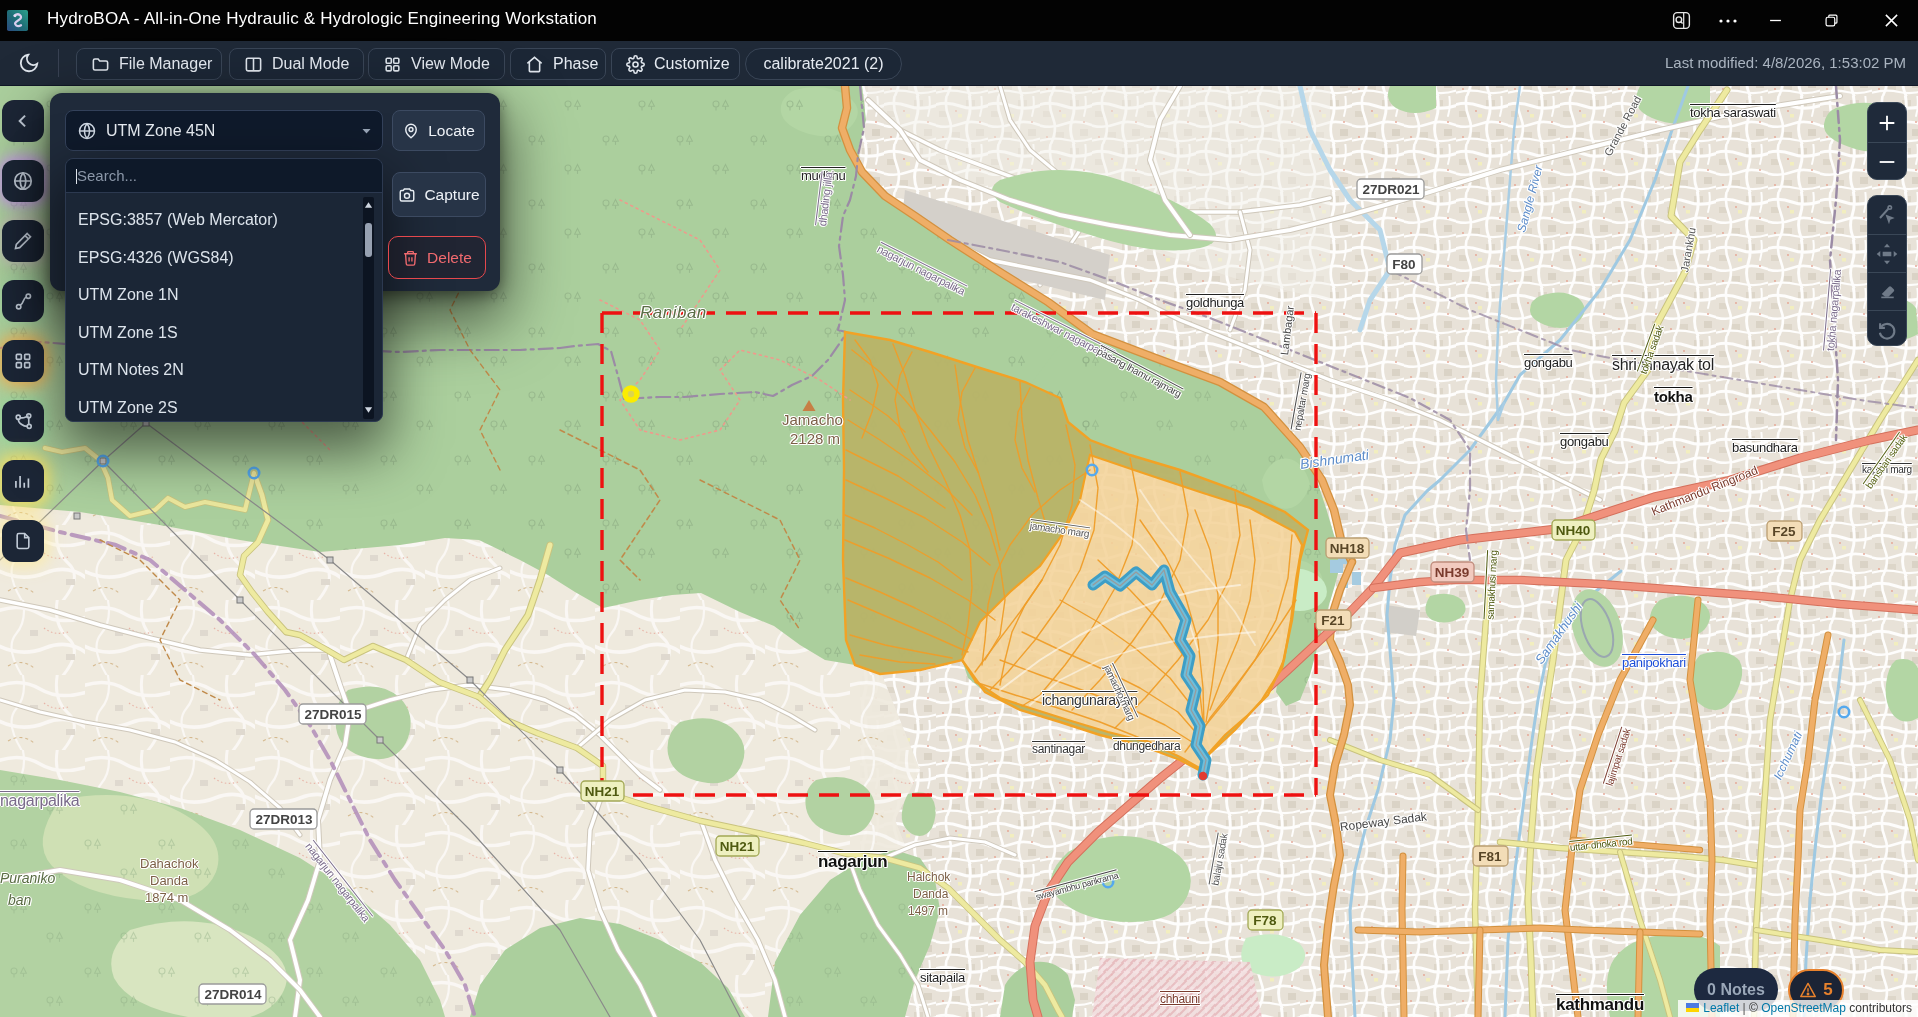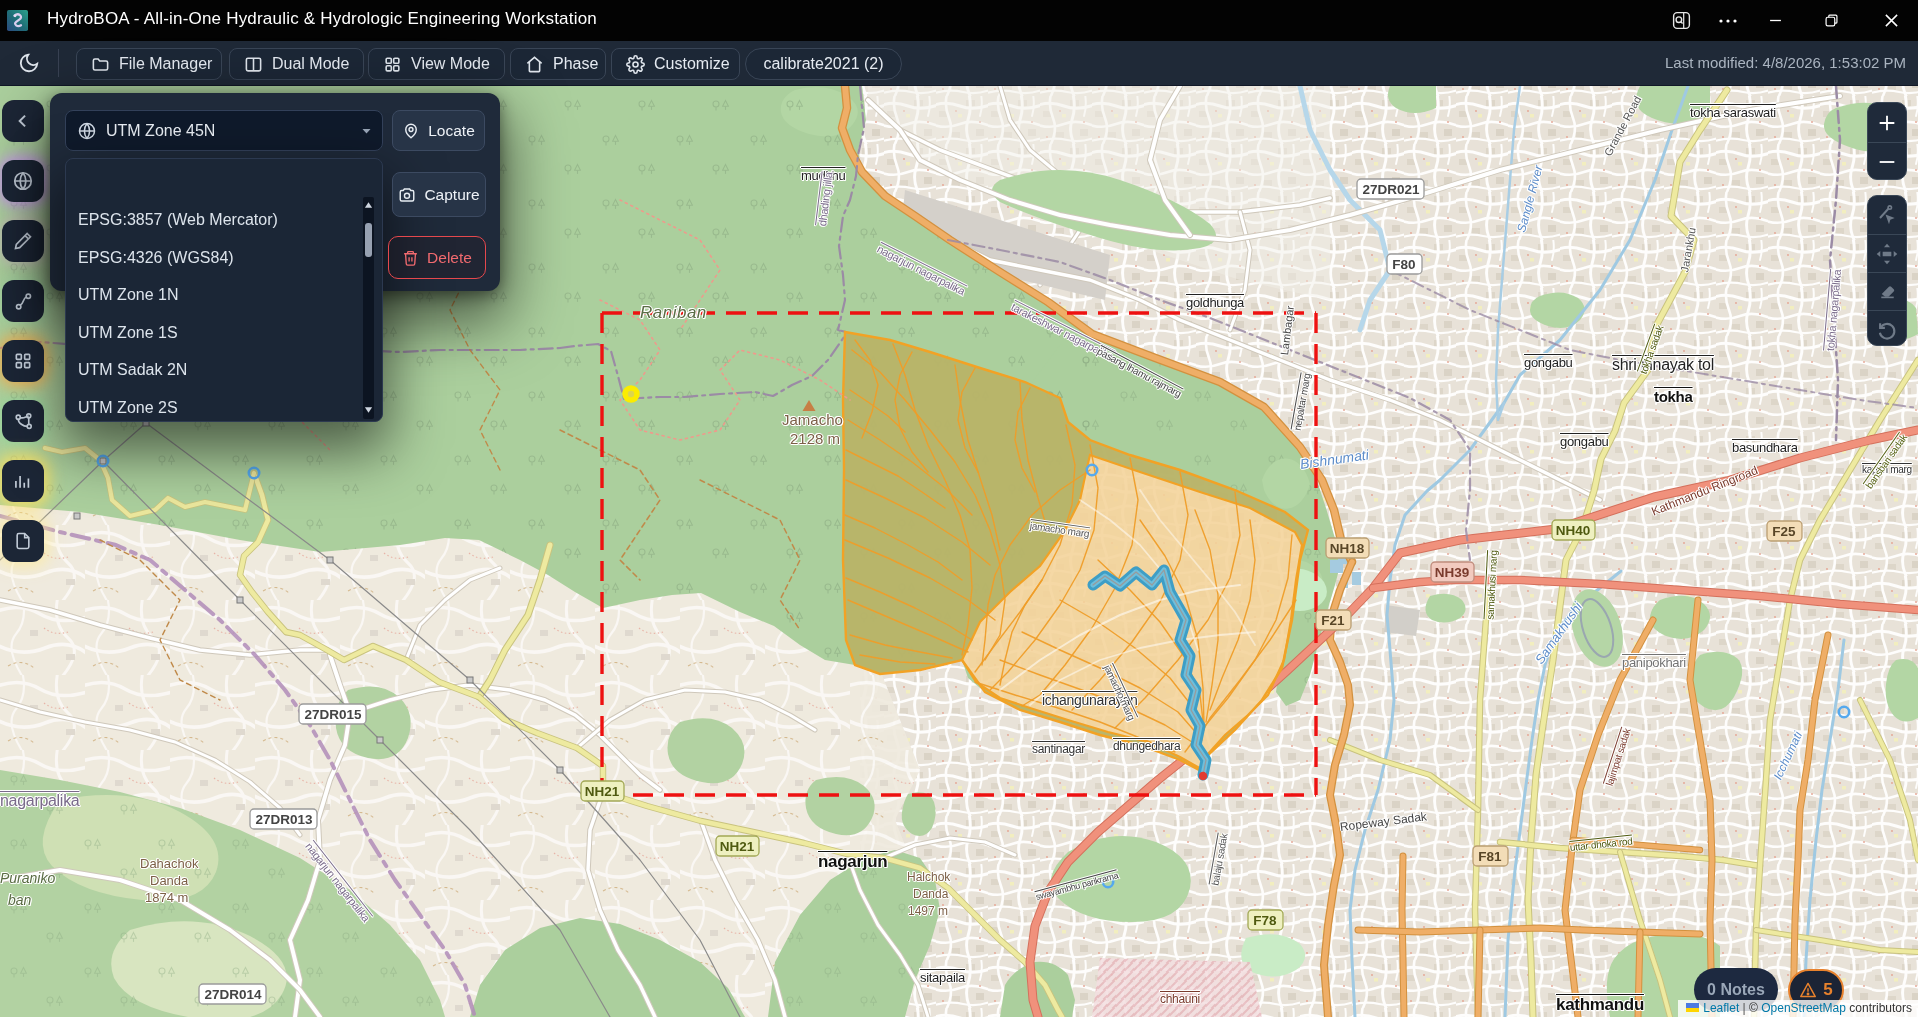--- a/index.html
+++ b/index.html
@@ -386,41 +386,41 @@
 <div class="mlabel halo" style="left:1654px;top:302px;font-size:15px;color:#111;font-weight:bold;"><span class="dv">tokha</span></div>
 <div class="mlabel halo" style="left:1560px;top:348px;font-size:13px;color:#222;"><span class="dv">gongabu</span></div>
 <div class="mlabel halo" style="left:1732px;top:354px;font-size:13px;color:#222;"><span class="dv">basundhara</span></div>
 <div class="mlabel halo" style="left:1830px;top:259px;font-size:11px;color:#7a6b8a;transform:rotate(-85deg);transform-origin:left center;"><span class="dv">tokha nagarpalika</span></div>
 <div class="mlabel halo" style="left:1862px;top:378px;font-size:10px;color:#333;"><span class="dv">kapan marg</span></div>
 <div class="mlabel halo" style="left:1868px;top:396px;font-size:10px;color:#556011;transform:rotate(-55deg);transform-origin:left center;"><span class="dv">bansbari sadak</span></div>
 <div class="mlabel halo" style="left:1652px;top:419px;font-size:12px;color:#7a3b2d;transform:rotate(-22deg);transform-origin:left center;">Kathmandu Ringroad</div>
 <div class="mlabel halo" style="left:1300px;top:370px;font-size:14px;color:#5c8cc9;transform:rotate(-8deg);transform-origin:left center;font-style:italic;">Bishnumati</div>
 <div class="mlabel halo" style="left:1284px;top:263px;font-size:11px;color:#444;transform:rotate(-83deg);transform-origin:left center;">Lambagar</div>
 <div class="mlabel halo" style="left:1297px;top:339px;font-size:10px;color:#444;transform:rotate(-80deg);transform-origin:left center;"><span class="dv">nepaltar marg</span></div>
-<div class="mlabel halo" style="left:1622px;top:569px;font-size:13px;color:#737373;"><span class="dv">panipokhari</span></div>
+<div class="mlabel halo" style="left:1622px;top:569px;font-size:13px;color:#1d4ed8;"><span class="dv">panipokhari</span></div>
 <div class="mlabel halo" style="left:1538px;top:569px;font-size:13px;color:#5c8cc9;transform:rotate(-55deg);transform-origin:left center;font-style:italic;">Samakhushi</div>
 <div class="mlabel halo" style="left:1609px;top:694px;font-size:10px;color:#7a3b2d;transform:rotate(-72deg);transform-origin:left center;"><span class="dv">lajimpat sadak</span></div>
 <div class="mlabel halo" style="left:1777px;top:686px;font-size:12px;color:#5c8cc9;transform:rotate(-65deg);transform-origin:left center;font-style:italic;">Icchumati</div>
 <div class="mlabel halo" style="left:1042px;top:606px;font-size:14px;color:#333;"><span class="dv">ichangunarayan</span></div>
 <div class="mlabel halo" style="left:1032px;top:656px;font-size:12px;color:#333;"><span class="dv">santinagar</span></div>
 <div class="mlabel halo" style="left:1113px;top:653px;font-size:12px;color:#333;"><span class="dv">dhungedhara</span></div>
 <div class="mlabel halo" style="left:818px;top:766px;font-size:17px;color:#111;font-weight:bold;"><span class="dv">nagarjun</span></div>
 <div class="mlabel halo" style="left:907px;top:784px;font-size:12px;color:#7c5f46;">Halchok</div>
 <div class="mlabel halo" style="left:913px;top:801px;font-size:12px;color:#7c5f46;">Danda</div>
 <div class="mlabel halo" style="left:908px;top:818px;font-size:12px;color:#7c5f46;">1497 m</div>
 <div class="mlabel halo" style="left:140px;top:770px;font-size:13px;color:#7c5f46;">Dahachok</div>
 <div class="mlabel halo" style="left:150px;top:787px;font-size:13px;color:#7c5f46;">Danda</div>
 <div class="mlabel halo" style="left:145px;top:804px;font-size:13px;color:#7c5f46;">1874 m</div>
 <div class="mlabel halo" style="left:0px;top:784px;font-size:14px;color:#5a6c44;font-style:italic;">Puraniko</div>
 <div class="mlabel halo" style="left:8px;top:806px;font-size:14px;color:#5a6c44;font-style:italic;">ban</div>
 <div class="mlabel halo" style="left:0px;top:706px;font-size:16px;color:#7a6b8a;"><span class="dv">nagarpalika</span></div>
 <div class="mlabel halo" style="left:308px;top:752px;font-size:11px;color:#7a6b8a;transform:rotate(52deg);transform-origin:left center;"><span class="dv">nagarjun nagarpalika</span></div>
 <div class="mlabel halo" style="left:920px;top:884px;font-size:13px;color:#222;"><span class="dv">sitapaila</span></div>
 <div class="mlabel halo" style="left:1556px;top:909px;font-size:17px;color:#111;font-weight:bold;"><span class="dv">kathmandu</span></div>
-<div class="mlabel halo" style="left:1160px;top:906px;font-size:12px;color:#7a3b2d;"><span class="dv">chhauni</span></div>
+<div class="mlabel halo" style="left:1160px;top:906px;font-size:12px;color:#7a3b2d;text-decoration:underline;"><span class="dv">chhauni</span></div>
 <div class="mlabel halo" style="left:1570px;top:756px;font-size:10px;color:#4f5a10;transform:rotate(-6deg);transform-origin:left center;"><span class="dv">uttar dhoka rod</span></div>
 <div class="mlabel halo" style="left:1340px;top:734px;font-size:12px;color:#444;transform:rotate(-7deg);transform-origin:left center;">Ropeway Sadak</div>
 <div class="mlabel halo" style="left:822px;top:134px;font-size:11px;color:#7a6b8a;transform:rotate(-83deg);transform-origin:left center;"><span class="dv">dhading jilla</span></div>
 <div class="mlabel halo" style="left:878px;top:156px;font-size:11px;color:#7a6b8a;transform:rotate(27deg);transform-origin:left center;"><span class="dv">nagarjun nagarpalika</span></div>
 <div class="mlabel halo" style="left:1012px;top:214px;font-size:11px;color:#7a6b8a;transform:rotate(27deg);transform-origin:left center;"><span class="dv">tarakeshwar nagarpalika</span></div>
 <div class="mlabel halo" style="left:1098px;top:259px;font-size:10px;color:#444;transform:rotate(28deg);transform-origin:left center;"><span class="dv">pasang lhamu rajmarg</span></div>
 <div class="mlabel halo" style="left:1030px;top:434px;font-size:10px;color:#555;transform:rotate(8deg);transform-origin:left center;"><span class="dv">jamacho marg</span></div>
 <div class="mlabel halo" style="left:1107px;top:574px;font-size:10px;color:#555;transform:rotate(65deg);transform-origin:left center;"><span class="dv">jamacho marg</span></div>
 <div class="mlabel halo" style="left:1490px;top:528px;font-size:10px;color:#4f5a10;transform:rotate(-87deg);transform-origin:left center;"><span class="dv">samakhusi marg</span></div>
 <div class="mlabel halo" style="left:1643px;top:282px;font-size:10px;color:#4f5a10;transform:rotate(-70deg);transform-origin:left center;"><span class="dv">tokha sadak</span></div>
@@ -556,26 +556,27 @@
   </div>
 
 <div class="abs" id="panel"></div>
 <div class="abs" id="selbox"><svg style="margin:0 9px 0 11px;" width="20" height="20" viewBox="0 0 24 24" fill="none" stroke="#cfd8e3" stroke-width="1.8">
       <circle cx="12" cy="12" r="9"></circle>
       <path d="M3 12h18M12 3a14.5 14.5 0 0 1 0 18M12 3a14.5 14.5 0 0 0 0 18"></path>
     </svg>UTM Zone 45N<svg style="position:absolute;right:11px;top:17px;" width="9" height="6" viewBox="0 0 9 6">
       <path d="M0.5 1h8L4.5 5.5z" fill="#98a5b6"></path>
     </svg></div>
 <div class="abs" id="dropdown">
+  <div class="abs" id="searchbox"><span style="display:inline-block;width:1px;height:15px;background:#dfe5ec;vertical-align:-3px;"></span>Search...</div>
   <div class="abs" style="left:12px;top:37px;width:1px;height:0;"></div>
   <div class="opt abs" style="top:52px;">EPSG:3857 (Web Mercator)</div>
   <div class="opt abs" style="top:90px;">EPSG:4326 (WGS84)</div>
   <div class="opt abs" style="top:127px;">UTM Zone 1N</div>
   <div class="opt abs" style="top:165px;">UTM Zone 1S</div>
-  <div class="opt abs" style="top:202px;">UTM Sadak 2N</div>
+  <div class="opt abs" style="top:202px;">UTM Notes 2N</div>
   <div class="opt abs" style="top:240px;">UTM Zone 2S</div>
   <div class="abs" id="sbtrack"></div>
   <div class="abs" id="sbthumb"></div>
   <svg class="abs" style="left:298px;top:42px;" width="9" height="8" viewBox="0 0 10 8">
       <path d="M5 1L9 7H1z" fill="#cfd6e0"></path>
     </svg>
   <svg class="abs" style="left:298px;top:247px;" width="9" height="8" viewBox="0 0 10 8">
       <path d="M5 7L1 1h8z" fill="#cfd6e0"></path>
     </svg>
 </div>

